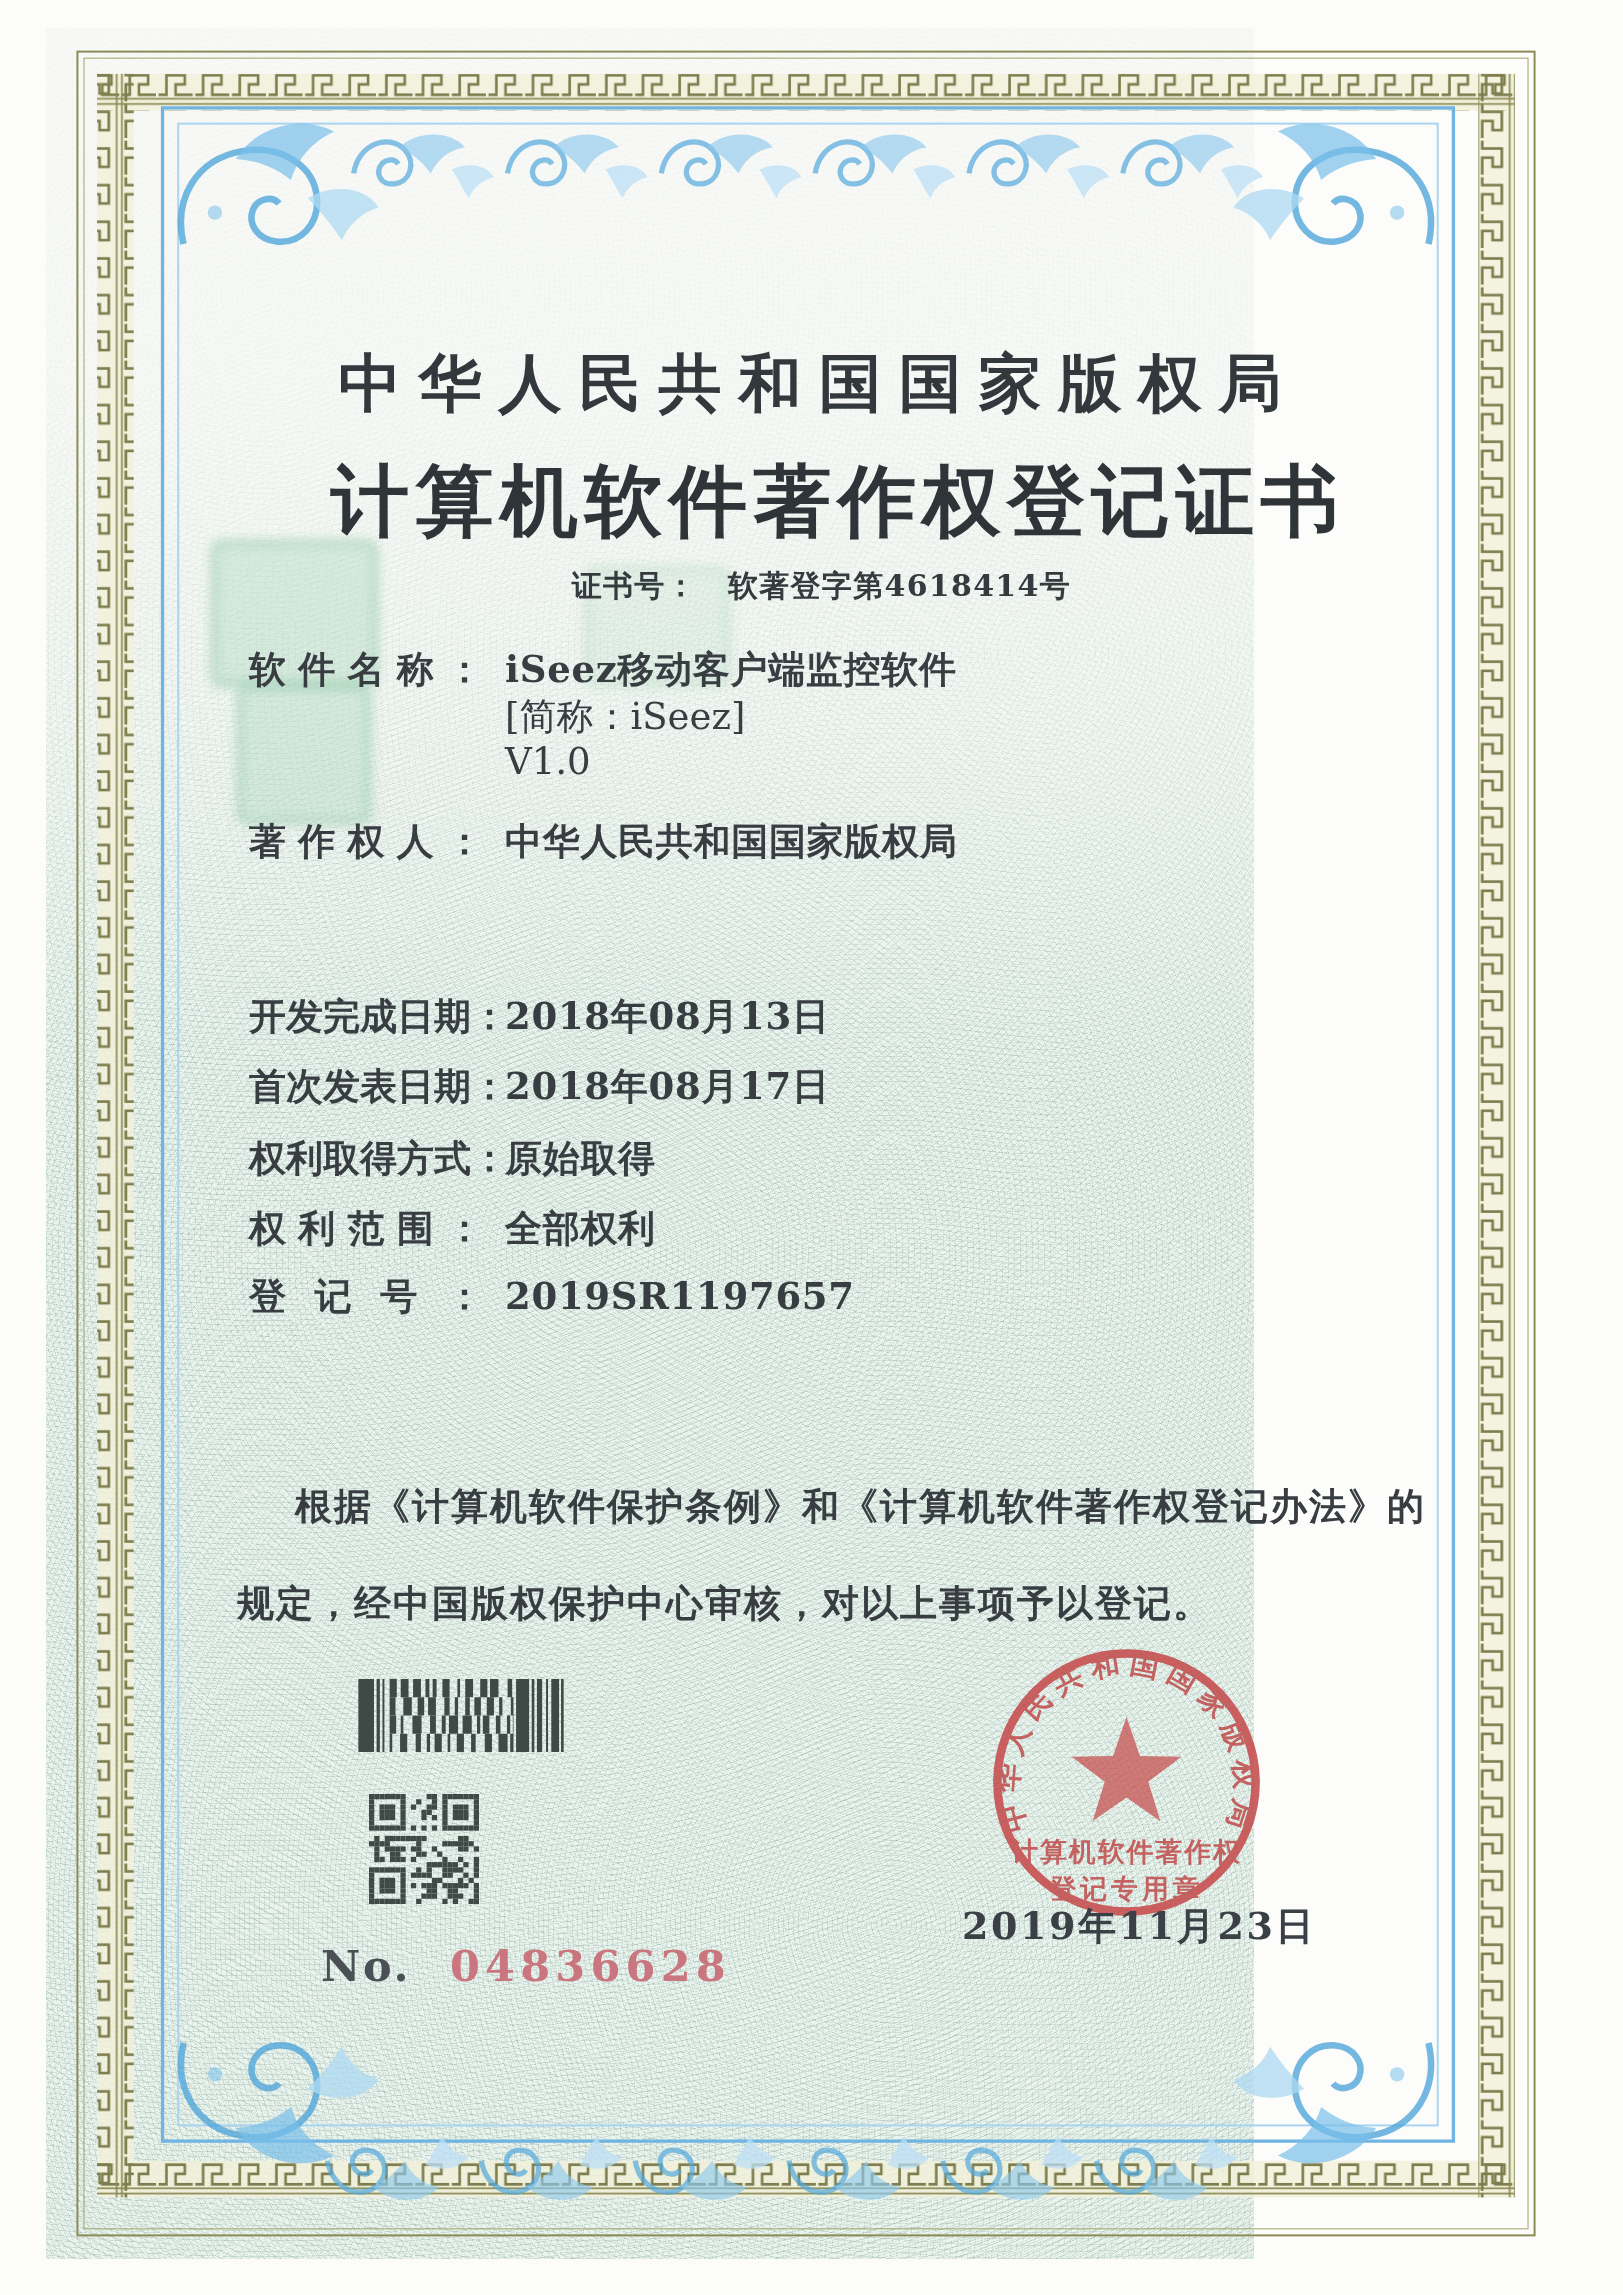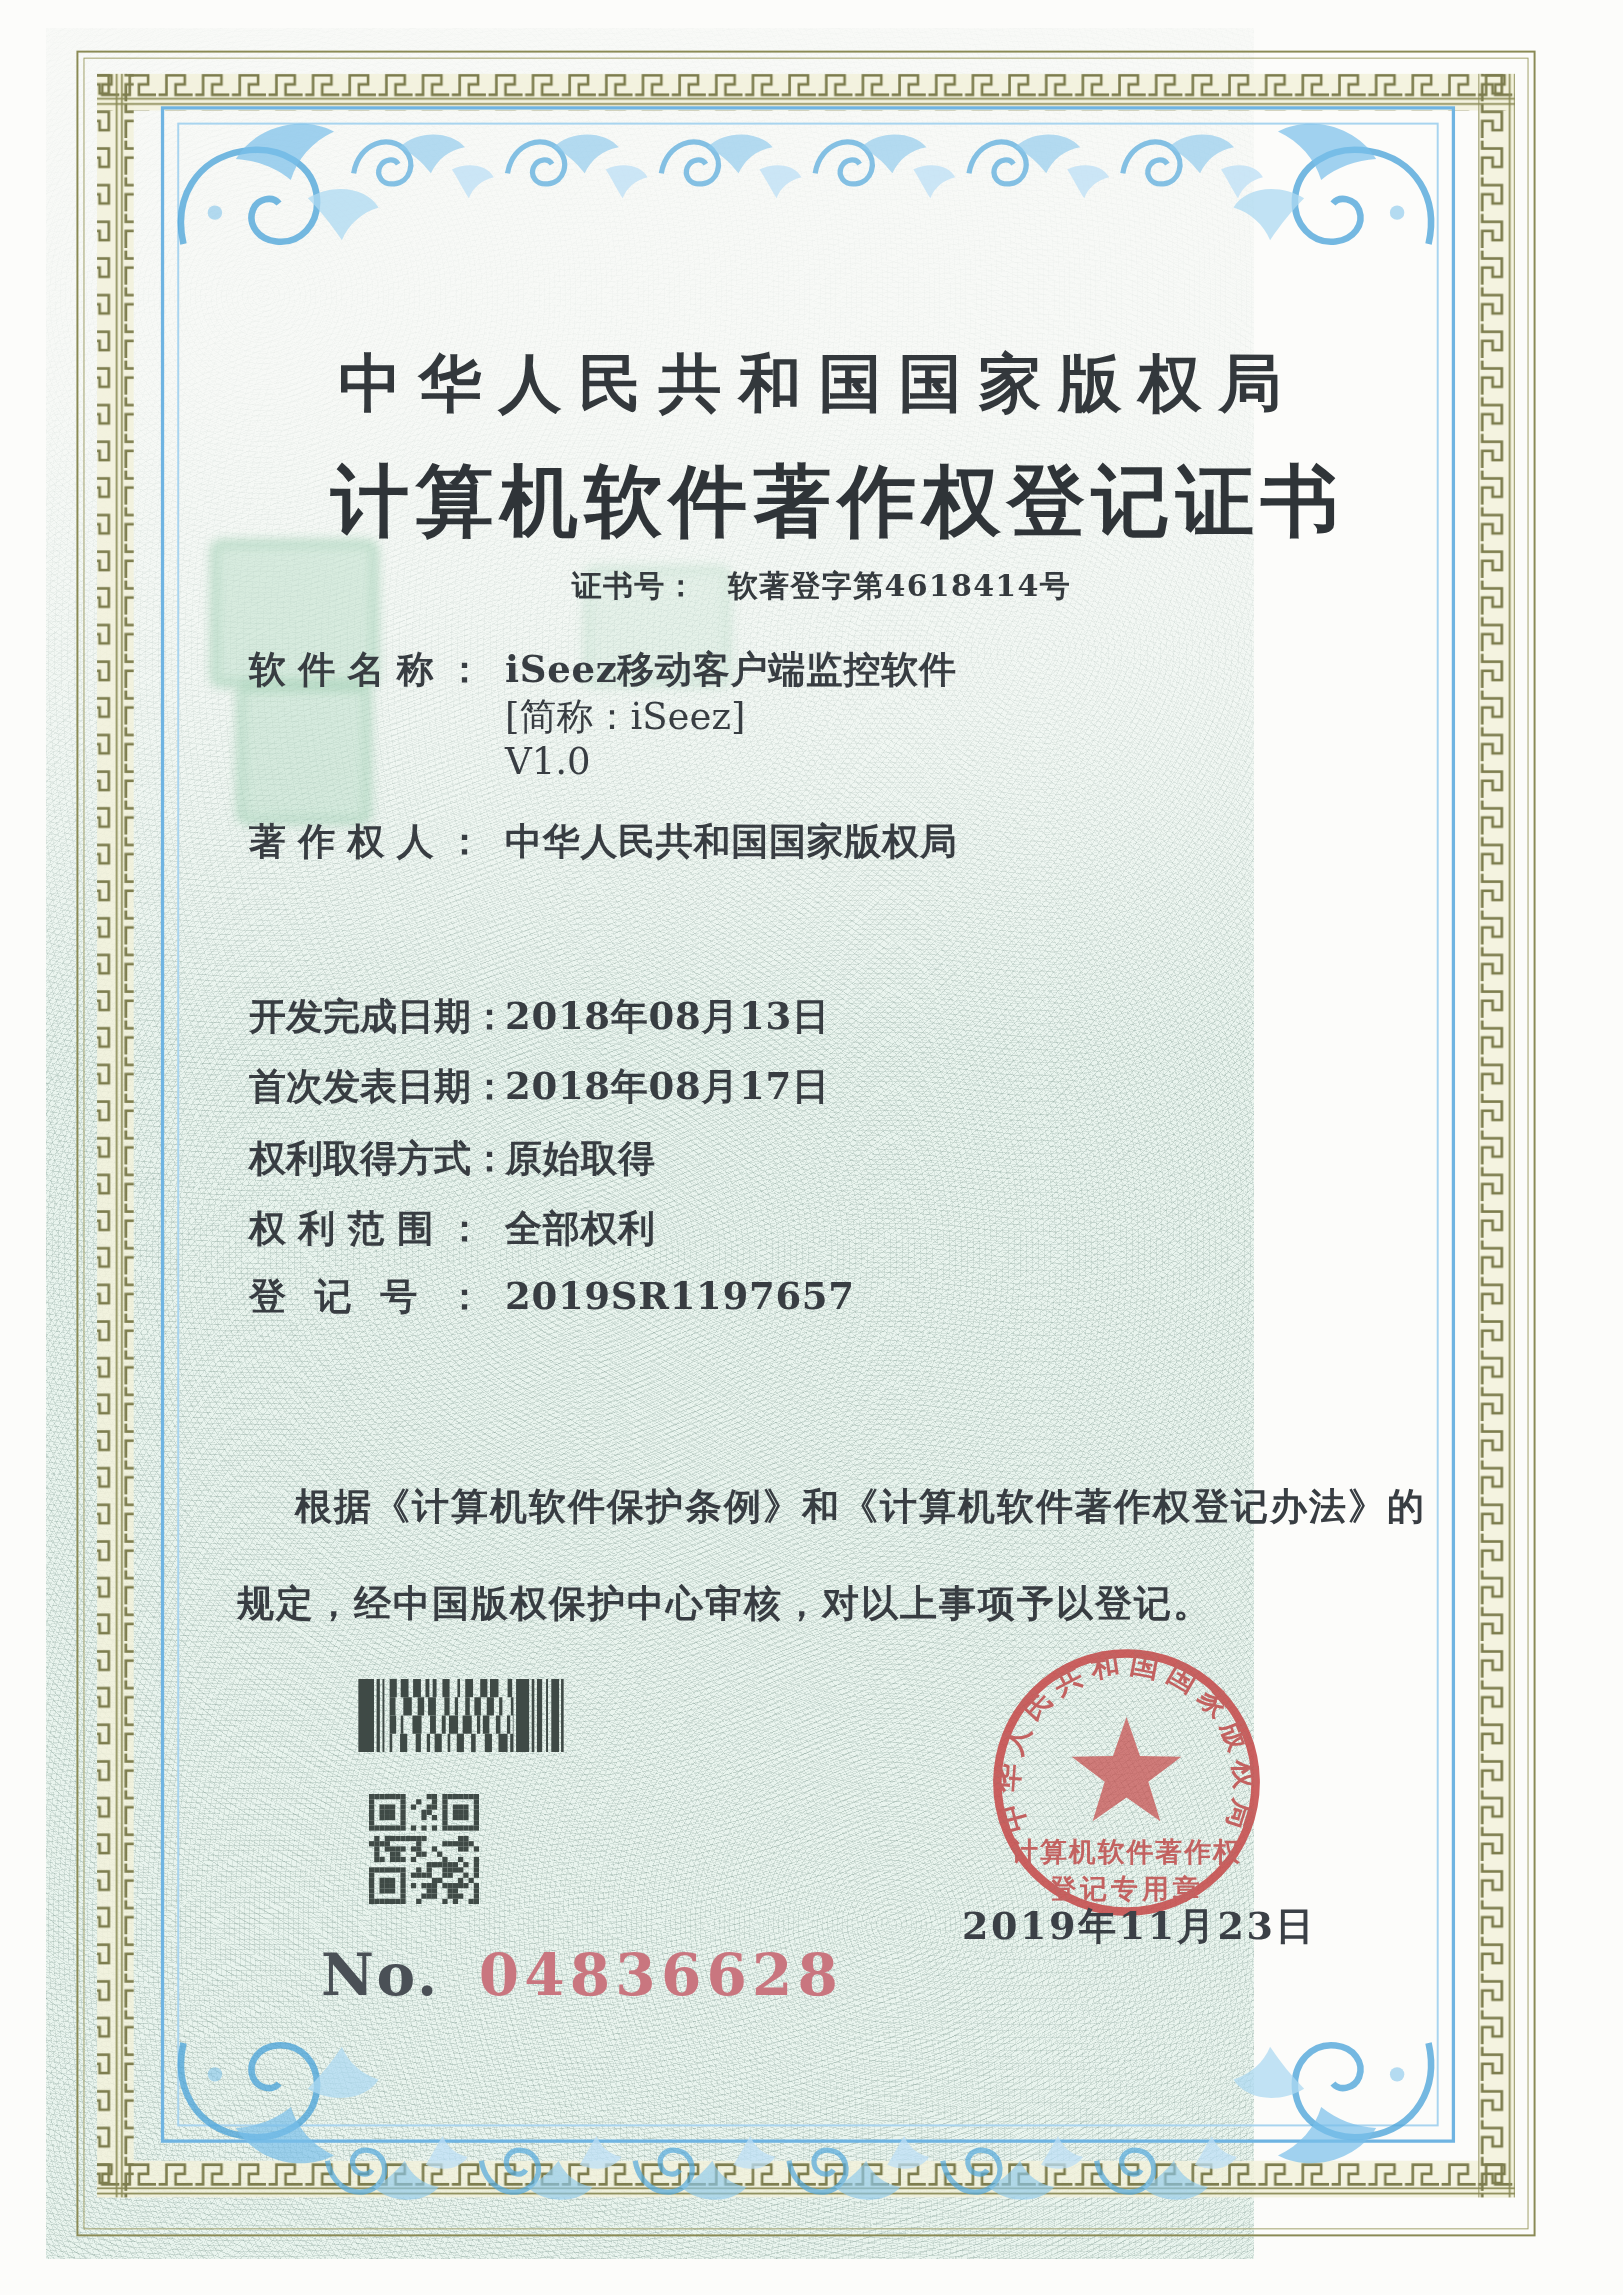--- a/index.html
+++ b/index.html
@@ -36,21 +36,21 @@
   .certno .gap{display:inline-block;width:31px;}
 
   .row{position:absolute;left:203px;font-size:37px;font-weight:700;color:#383d42;white-space:nowrap;}
   .row .lbl{display:inline-block;width:234px;text-align:justify;text-align-last:justify;}
   .row .val{margin-left:22px;letter-spacing:0.7px;}
   .subline{position:absolute;left:459px;font-size:37px;font-weight:400;color:#383d42;white-space:nowrap;}
 
   .stmt{position:absolute;font-size:37px;font-weight:700;color:#383d42;
     letter-spacing:2px;white-space:nowrap;}
 
-  .no-line{position:absolute;top:1913px;left:275px;font-size:58px;white-space:nowrap;}
+  .no-line{position:absolute;top:1913px;left:275px;font-size:43px;white-space:nowrap;}
   .no-label{color:#4a5056;font-weight:600;letter-spacing:2.6px;}
   .no-value{color:#c9767f;font-weight:600;letter-spacing:5.2px;margin-left:39px;}
 
   .issue-date{position:absolute;top:1873px;left:916px;width:340px;text-align:left;
     font-size:38px;font-weight:700;letter-spacing:2.6px;color:#3b4046;white-space:nowrap;}
 
   .barcode-box{position:absolute;left:312px;top:1651px;width:206px;height:73px;}
   .qr-box{position:absolute;left:323px;top:1766px;width:110px;height:110px;}
   .seal-box{position:absolute;left:935px;top:1609px;width:291px;height:291px;opacity:0.88;}
 </style>

